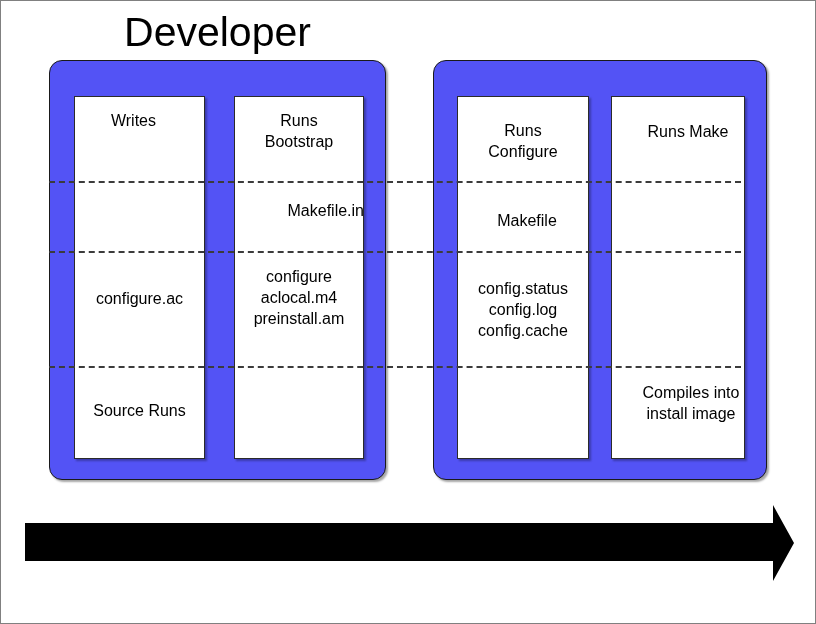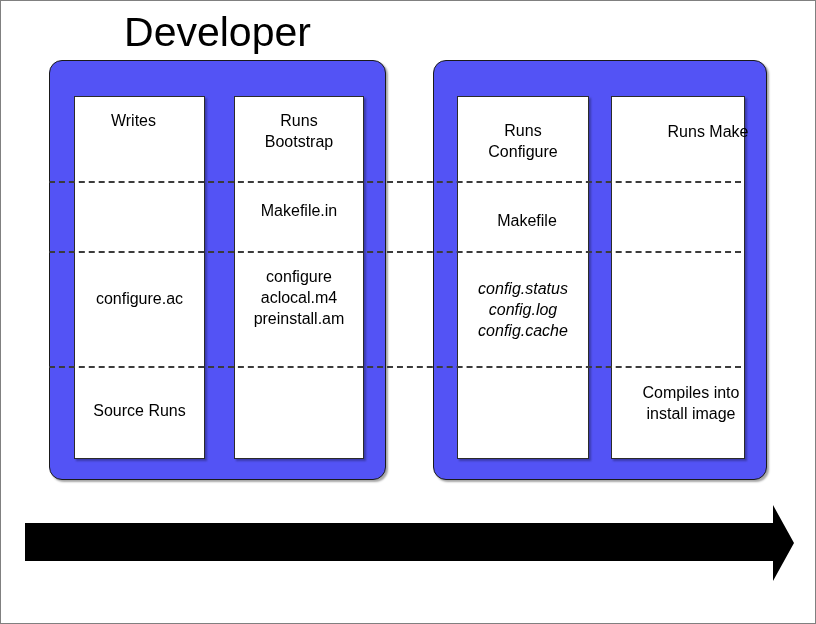--- a/index.html
+++ b/index.html
@@ -78,31 +78,31 @@
     font-size: 16px;
     line-height: 21px;
     color: #000000;
     white-space: pre-line;
   }
 
   
   #cell-writes     { left: 73px;  top: 109px; width: 119px; }
   #cell-bootstrap  { left: 233px; top: 109px; width: 130px; }
   #cell-runconf    { left: 456px; top: 119px; width: 132px; }
-  #cell-runmake    { left: 644px; top: 120px; width: 126px; }
+  #cell-runmake    { left: 624px; top: 120px; width: 126px; }
 
   
   #cell-makefile-am { left: 73px;  top: 199px; width: 131px; }
-  #cell-makefile-in { left: 233px; top: 199px; width: 130px; }
+  #cell-makefile-in { left: 233px; top: 199px; width: 130px; text-align: right; }
   #cell-makefile    { left: 456px; top: 209px; width: 140px; }
 
   
   #cell-configure-ac { left: 73px;  top: 287px; width: 131px; }
   #cell-gen-files    { left: 233px; top: 265px; width: 130px; }
-  #cell-config-out   { left: 456px; top: 277px; width: 132px; font-style: italic; }
+  #cell-config-out   { left: 456px; top: 277px; width: 132px; }
 
   
   #cell-source-code  { left: 73px;  top: 399px; width: 131px; }
   #cell-compiles     { left: 610px; top: 381px; width: 160px; }
 
   
   #flow-arrow {
     position: absolute;
     left: 24px;
     top: 504px;

